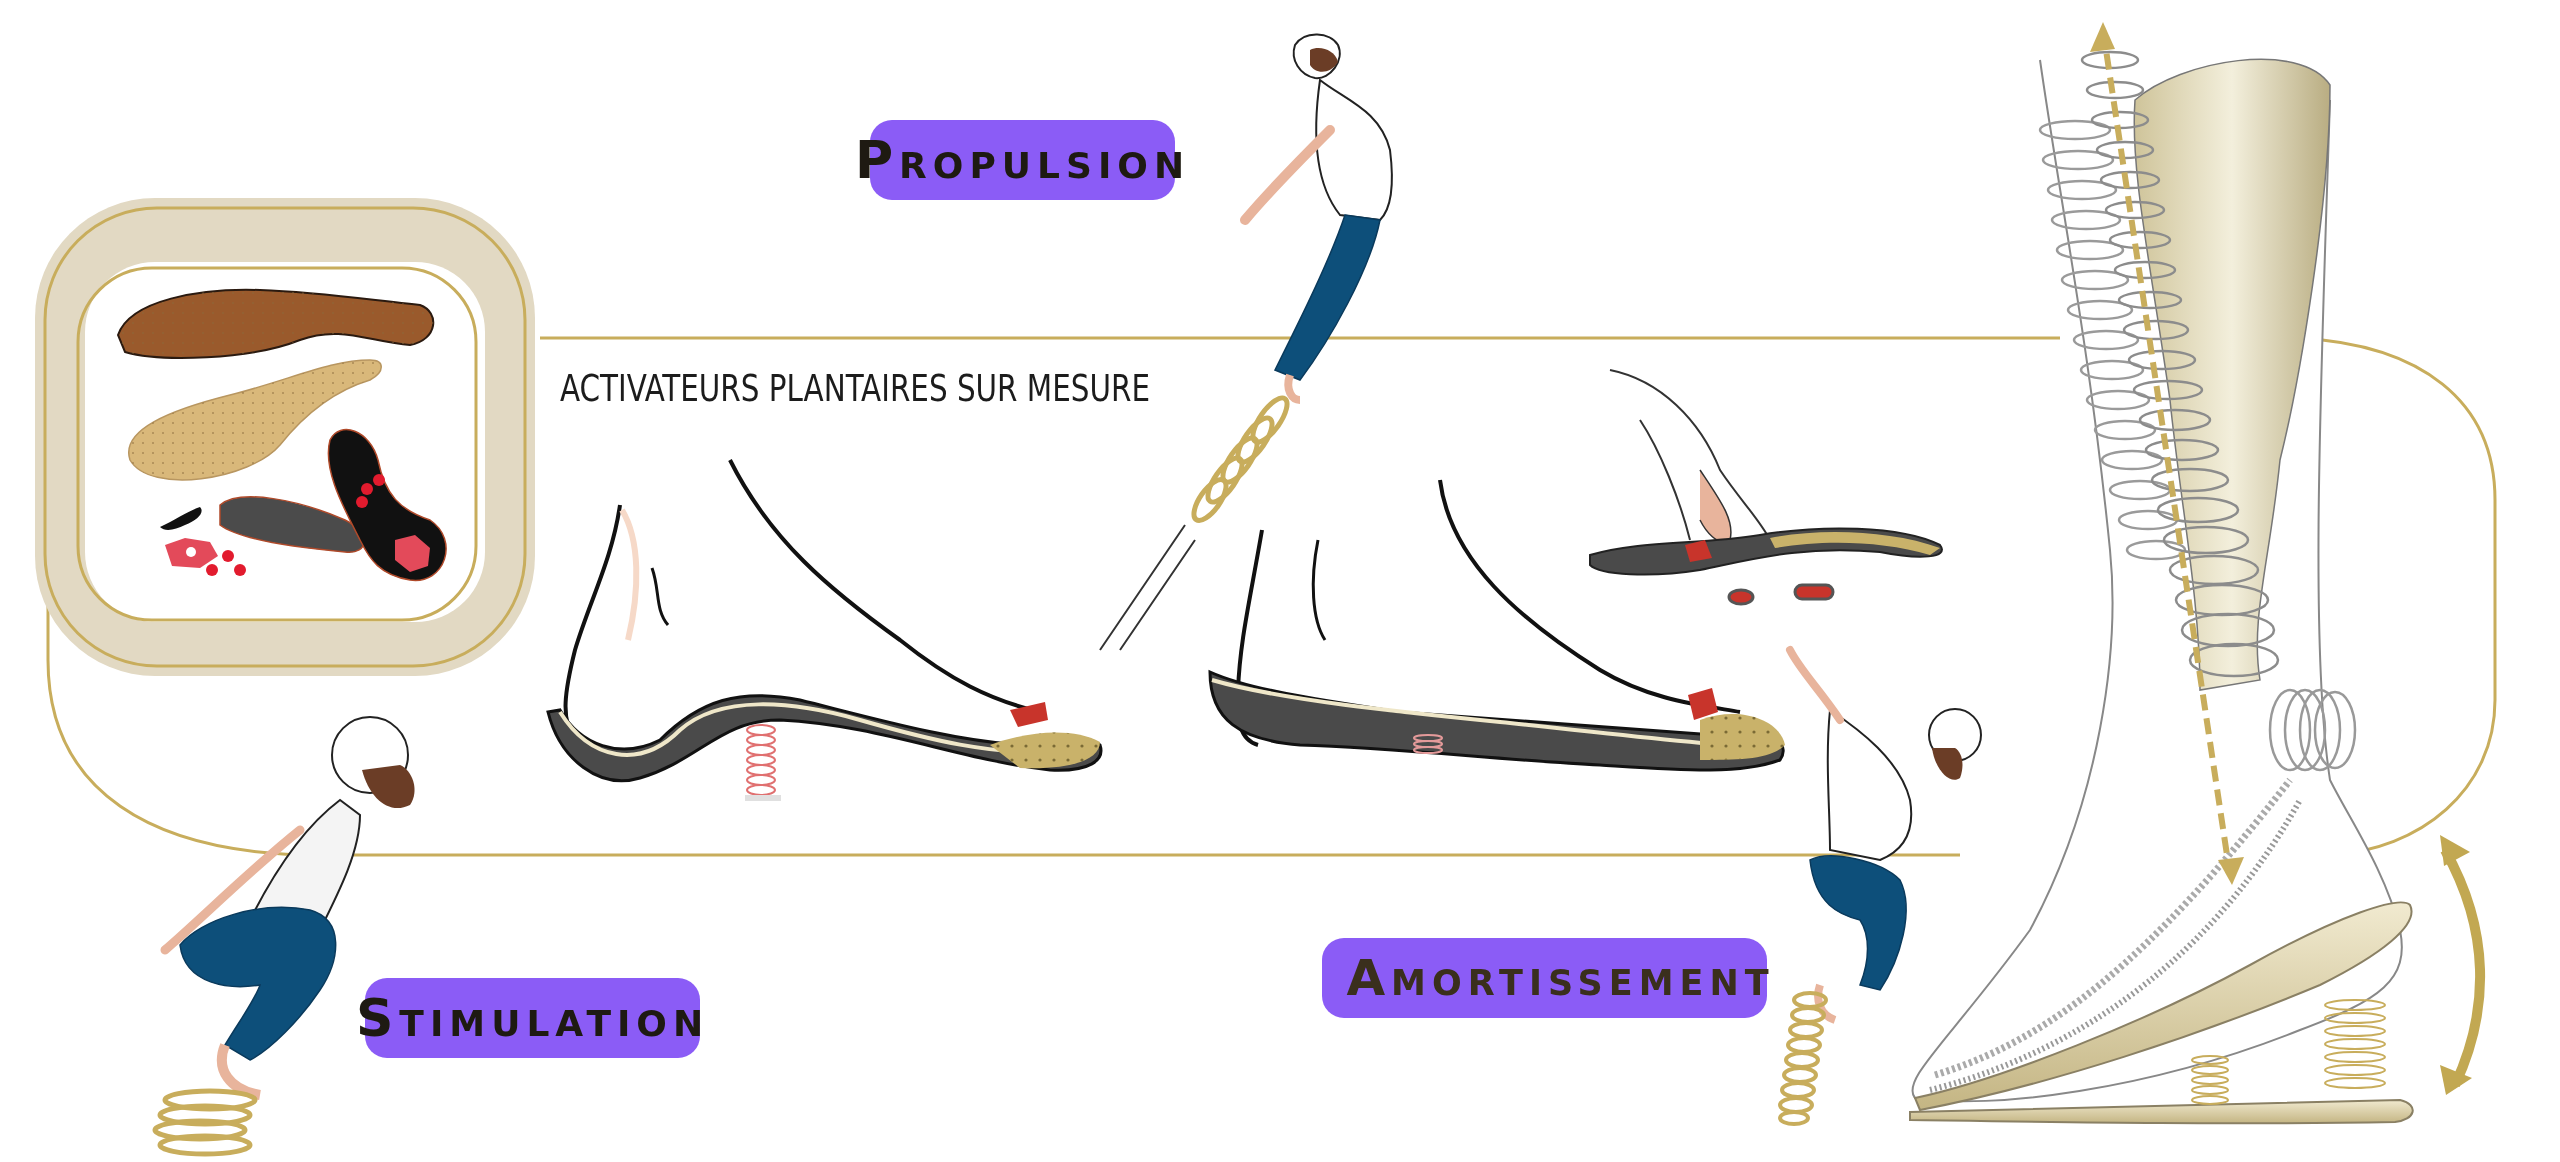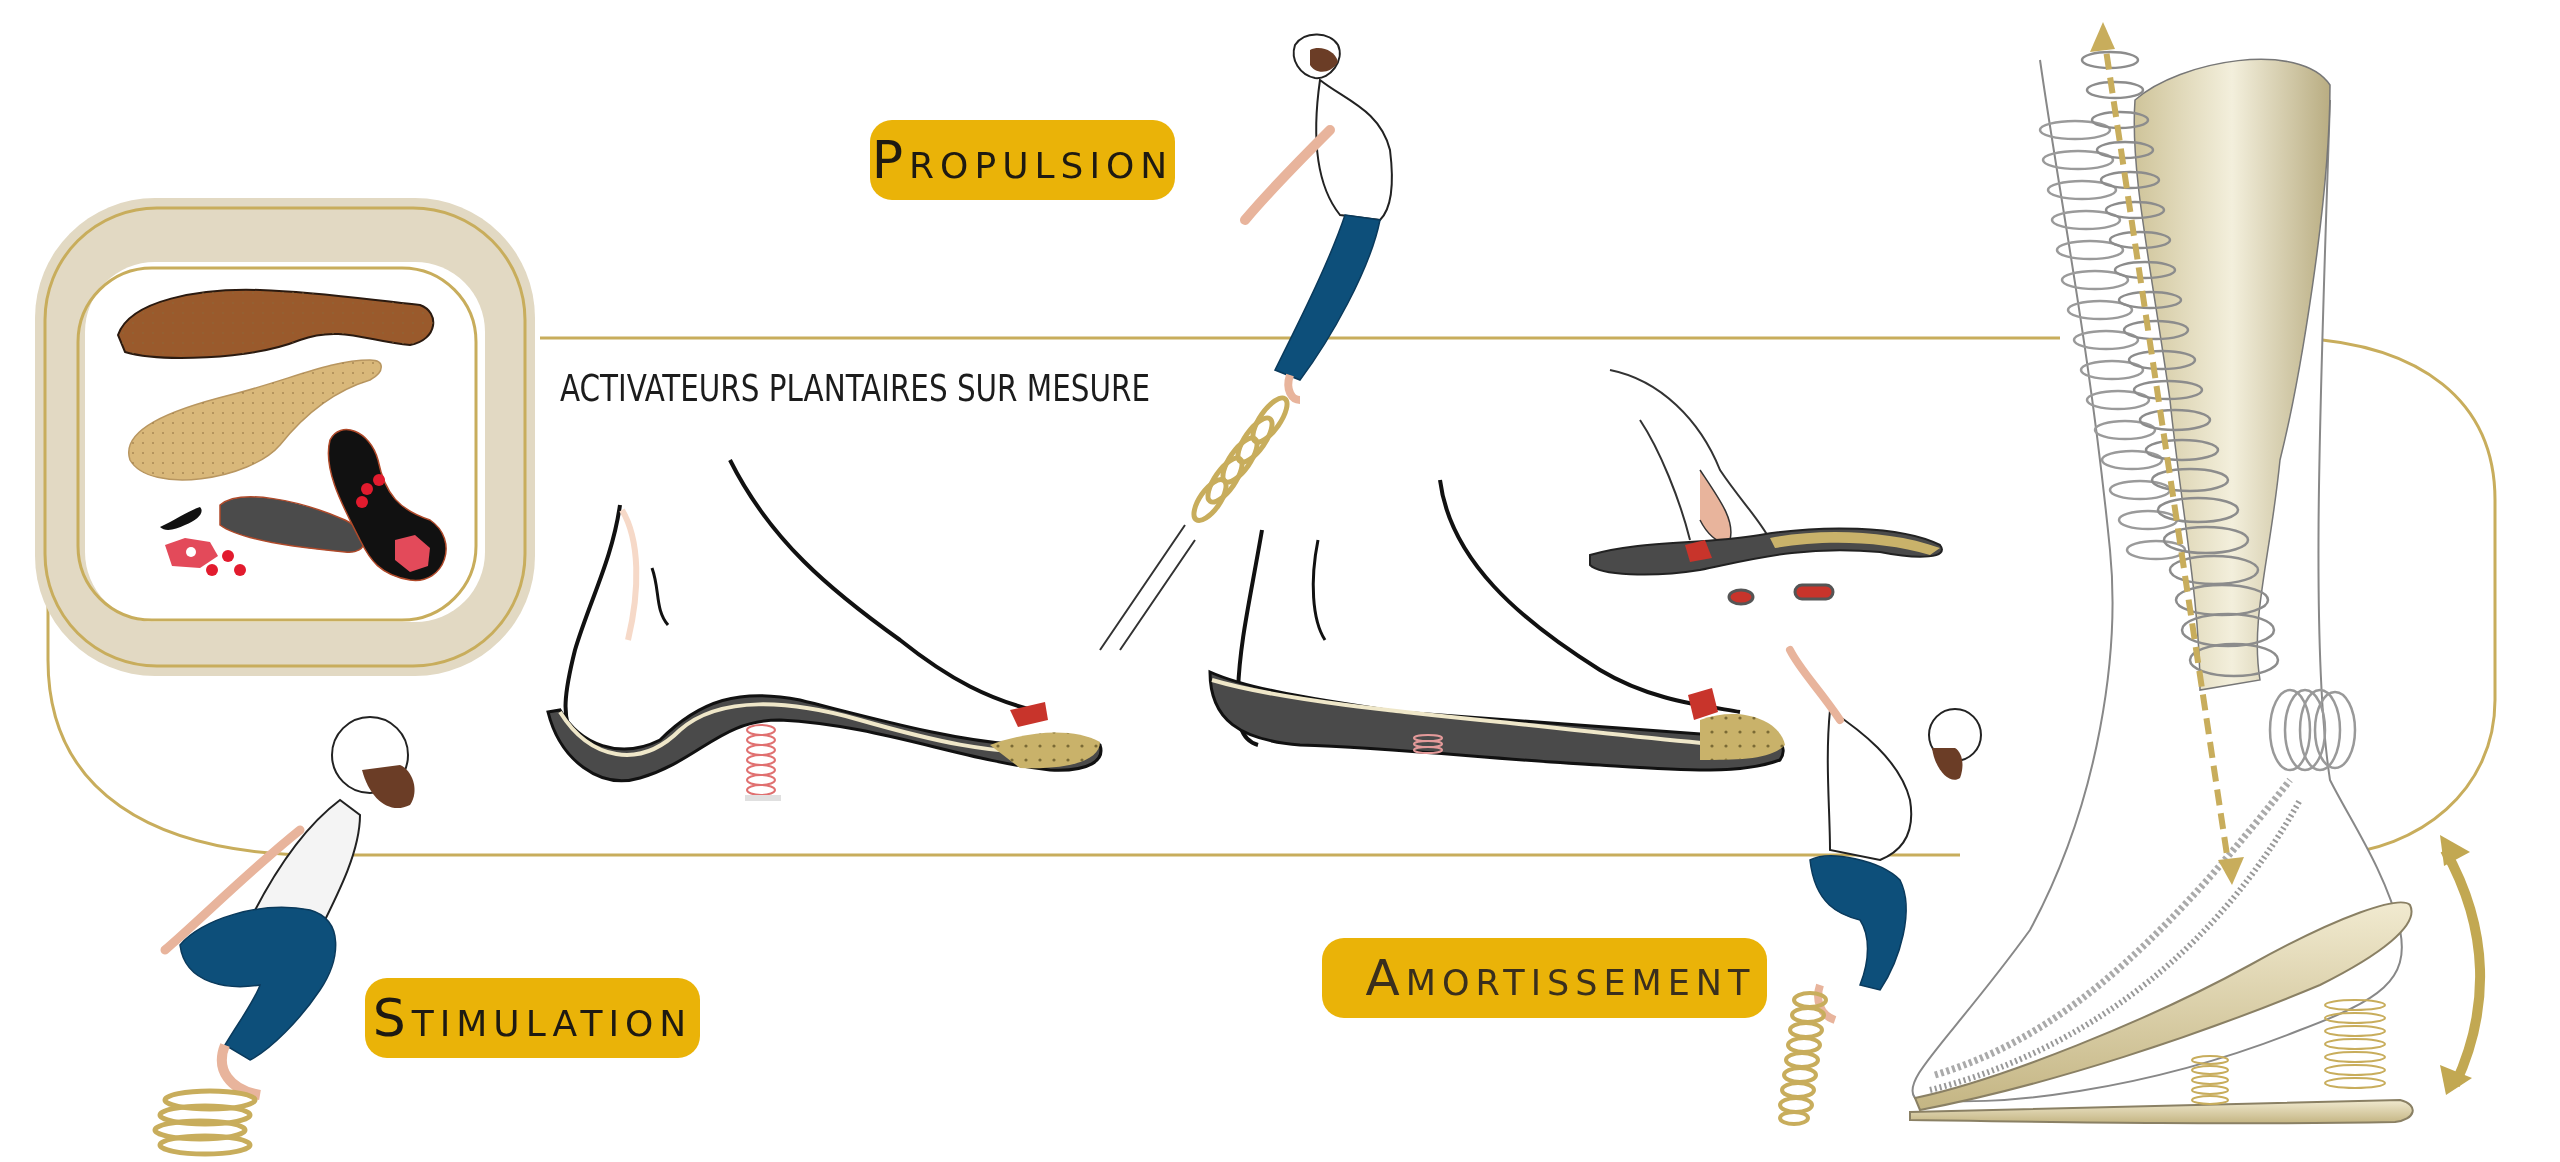--- a/index.html
+++ b/index.html
@@ -1,22 +1,22 @@
 <!DOCTYPE html>
 <html><head>
 <meta charset="utf-8">
 <style>
   html, body { margin:0; padding:0; background:#ffffff; }
   body { width:2560px; height:1162px; position:relative; overflow:hidden;
          font-family: "DejaVu Sans", sans-serif; }
   .canvas { position:absolute; left:0; top:0; width:2560px; height:1162px; }
-  .pill { position:absolute; background:#eab308; border-radius:22px;
+  .pill { position:absolute; background:#8b5cf6; border-radius:22px;
           display:flex; align-items:center; justify-content:center;
           color:#1e1a12; font-family:"DejaVu Sans", sans-serif;
-          font-variant: small-caps; letter-spacing:6px; }
+          font-variant: small-caps; letter-spacing:6px;font-weight:bold; }
   .pill span { font-size:58px; line-height:1; }
   #pill-propulsion { left:870px; top:120px; width:305px; height:80px; }
   #pill-propulsion span { font-size:52px; }
   #pill-stimulation { left:365px; top:978px; width:335px; height:80px; }
   #pill-stimulation span { font-size:52px;text-align:right; }
   #pill-amortissement { left:1322px; top:938px; width:413px; height:80px; color:#3a2f1d;padding-left:32px; }
   #pill-amortissement span { font-size:50px; }
   .headline { position:absolute; left:560px; top:366px; width:650px;
               font-family:"DejaVu Sans Condensed","DejaVu Sans", sans-serif;
               font-size:38px; color:#1c1c1c; letter-spacing:0px;

